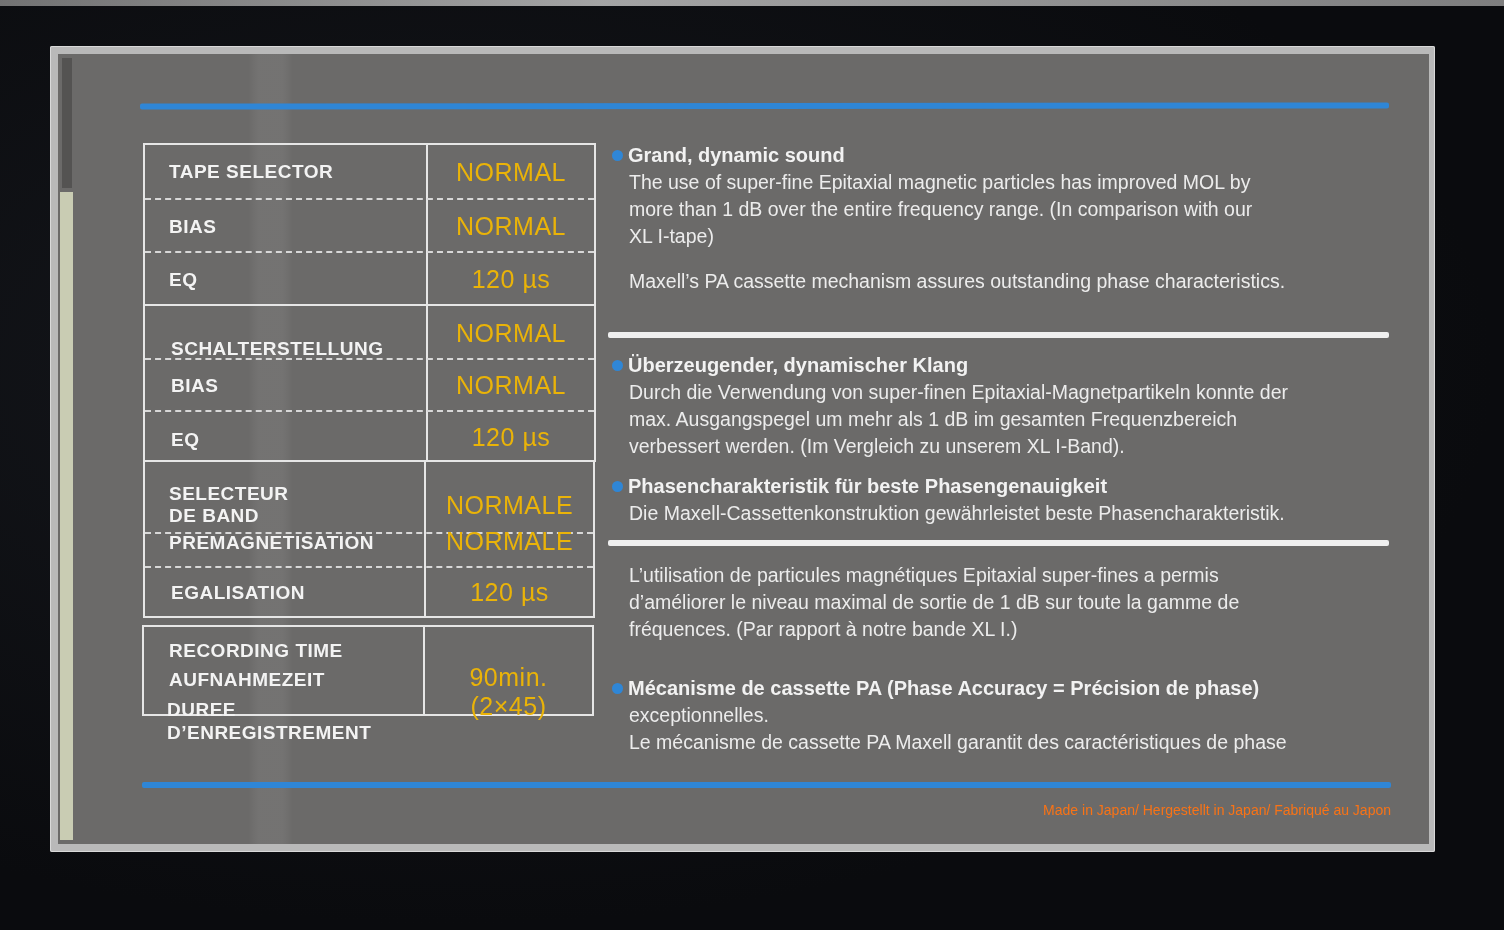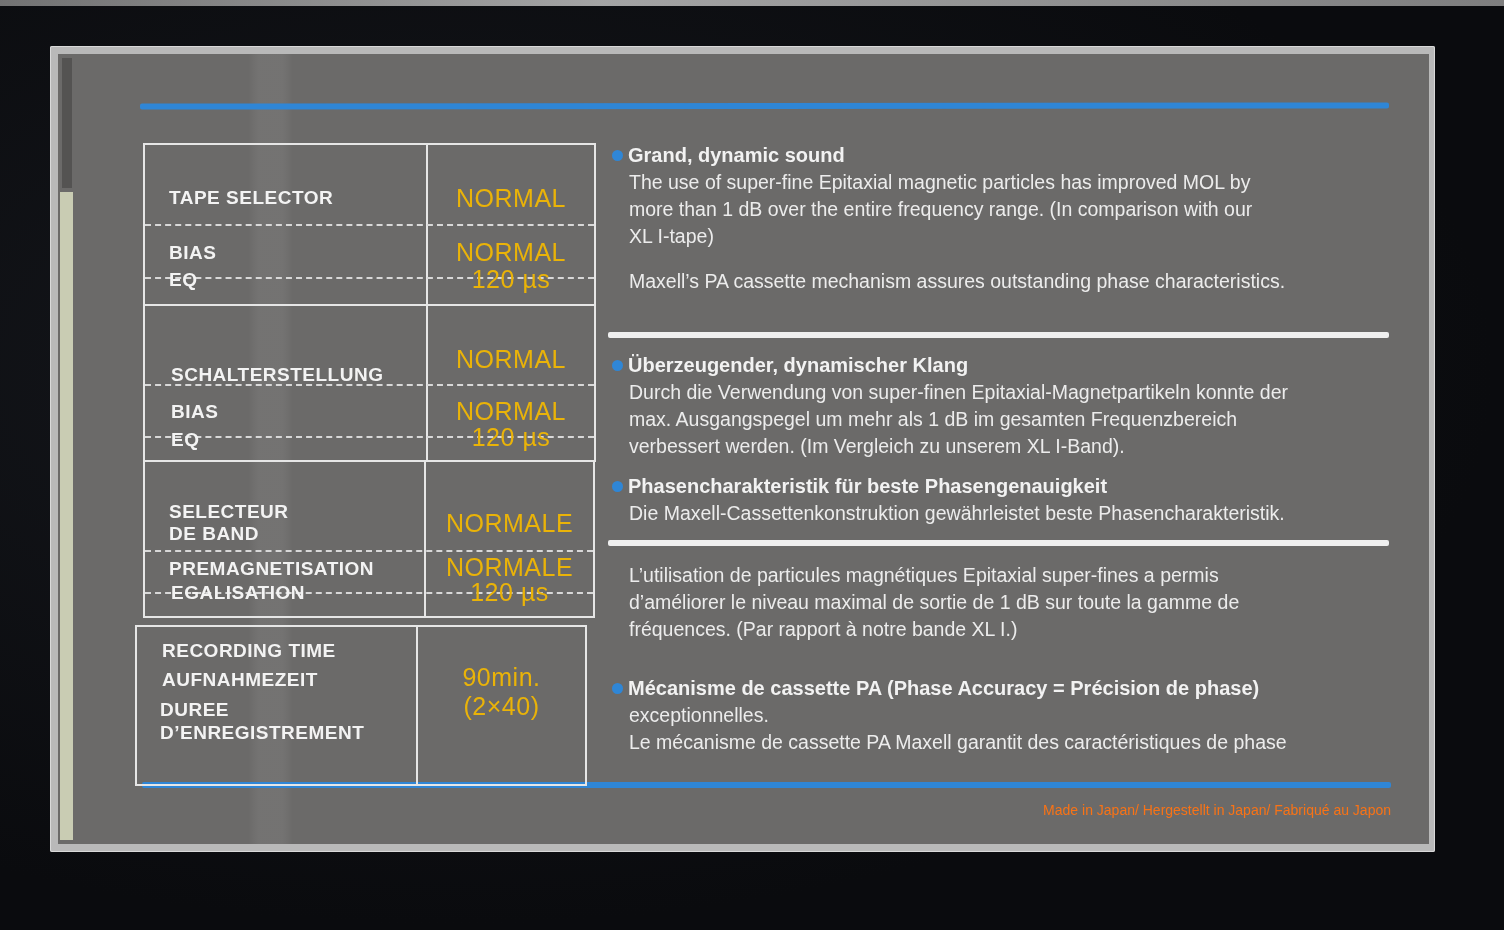--- a/index.html
+++ b/index.html
@@ -47,21 +47,21 @@
     .blue-rule.bottom { left: 142px; top: 782px; width: 1249px; }
 
     
     .spec-table {
       position: absolute; border: 2px solid #e6e6e6;
       color: #f3f3f3;
     }
     .spec-table .row {
       position: absolute; left: 0; right: 0; display: flex; align-items: center;
     }
-    .spec-table .row.dashed { border-bottom: 2px dashed #d8d8d8; margin-top: 26px; }
+    .spec-table .row.dashed { border-bottom: 2px dashed #d8d8d8; }
     .spec-table .label {
       position: absolute; left: 24px; font-weight: 700; font-size: 19px; letter-spacing: .5px;
       line-height: 22px;
     }
     .spec-table .value {
       position: absolute; text-align: center; font-size: 25px; color: #eab308; letter-spacing: .5px;
     }
     .spec-table .divider {
       position: absolute; top: 0; bottom: 0; width: 2px; background: #e6e6e6;
     }
@@ -126,46 +126,46 @@
     <span class="value" style="left:283px; right:0; top:11px;">NORMAL</span>
   </div>
   <div class="row" style="top:106px; height:50px;">
     <span class="label" style="left:26px; top:17px;">EQ</span>
     <span class="value" style="left:283px; right:0; top:11px;">120 µs</span>
   </div>
 </div>
 
 <div class="spec-table" style="left:143px; top:460px; width:452px; height:158px;">
   <div class="divider" style="left:279px;"></div>
-  <div class="row dashed" style="top:8px; height:56px;">
+  <div class="row dashed" style="top:16px; height:56px;">
     <span class="label" style="left:24px; top:5px;">
       <span style="display:block;">SELECTEUR</span>
       <span style="display:block;">DE BAND</span>
     </span>
     <span class="value" style="left:281px; right:0; top:13px;">NORMALE</span>
   </div>
   <div class="row dashed" style="top:56px; height:50px;">
     <span class="label" style="left:24px; top:14px;">PREMAGNETISATION</span>
     <span class="value" style="left:281px; right:0; top:9px;">NORMALE</span>
   </div>
   <div class="row" style="top:106px; height:50px;">
     <span class="label" style="left:26px; top:14px;">EGALISATION</span>
     <span class="value" style="left:281px; right:0; top:10px;">120 µs</span>
   </div>
 </div>
 
-<div class="spec-table" style="left:135px; top:625px; width:452px; height:161px;">
+<div class="spec-table" style="left:142px; top:625px; width:452px; height:91px;">
   <div class="divider" style="left:279px;"></div>
   <span class="label" style="left:25px; top:13px;">RECORDING TIME</span>
   <span class="label" style="left:25px; top:42px;">AUFNAHMEZEIT</span>
   <span class="label" style="left:23px; top:72px;">DUREE</span>
   <span class="label" style="left:23px; top:95px;">D’ENREGISTREMENT</span>
   <span class="value" style="left:281px; right:0; top:36px; line-height:29px;">
     <span style="display:block;">90min.</span>
-    <span style="display:block;">(2×40)</span>
+    <span style="display:block;">(2×45)</span>
   </span>
 </div>
 
 <div class="feature" style="top:143px;">
   <div class="head">
       <span class="dot"></span>
       <span>Grand, dynamic sound</span>
     </div>
   <div class="body">
     <div>The use of super-fine Epitaxial magnetic particles has improved MOL by</div>

